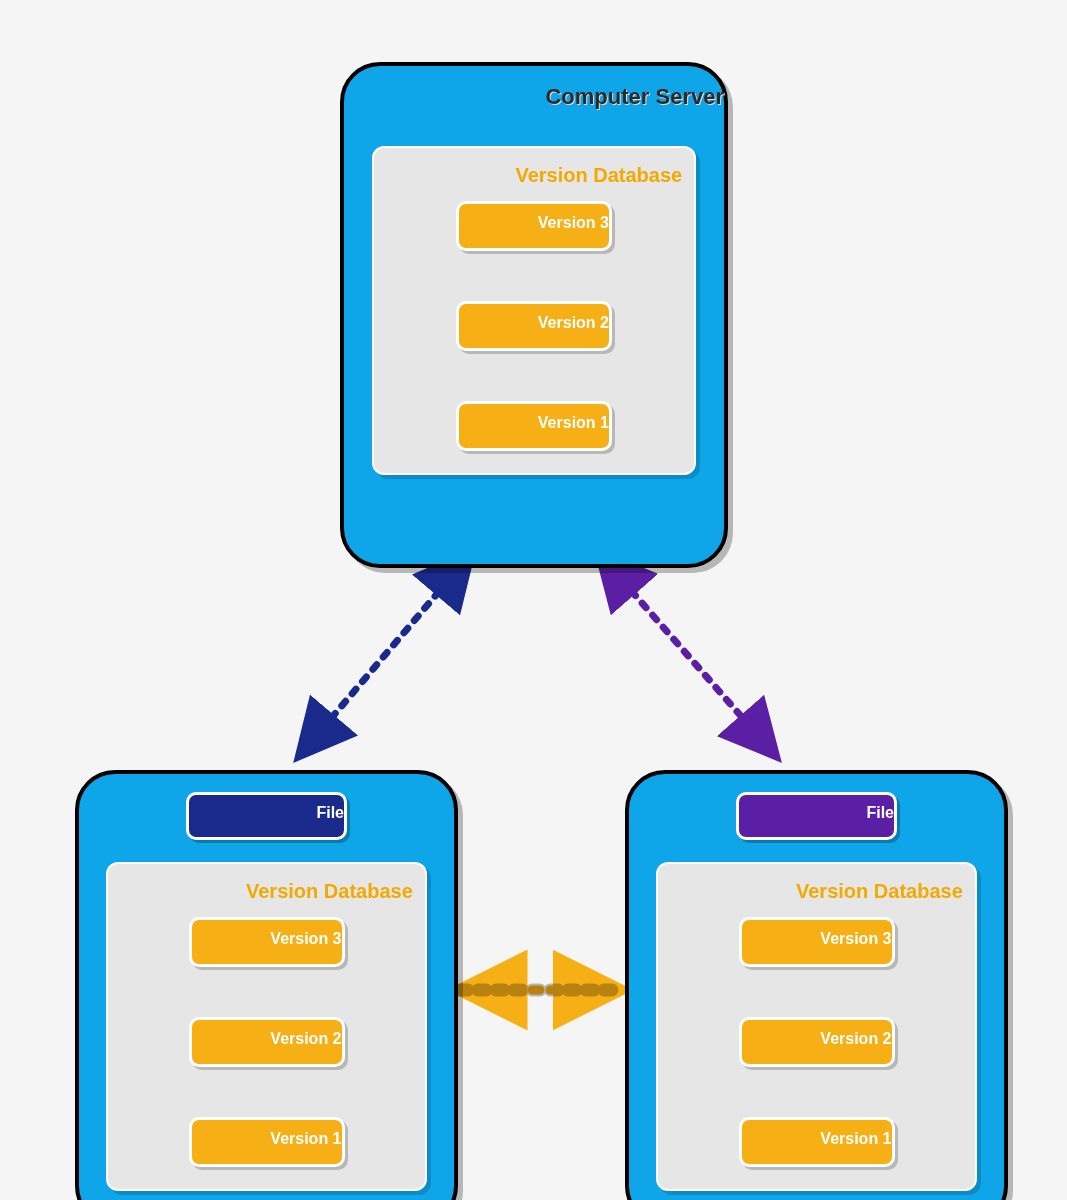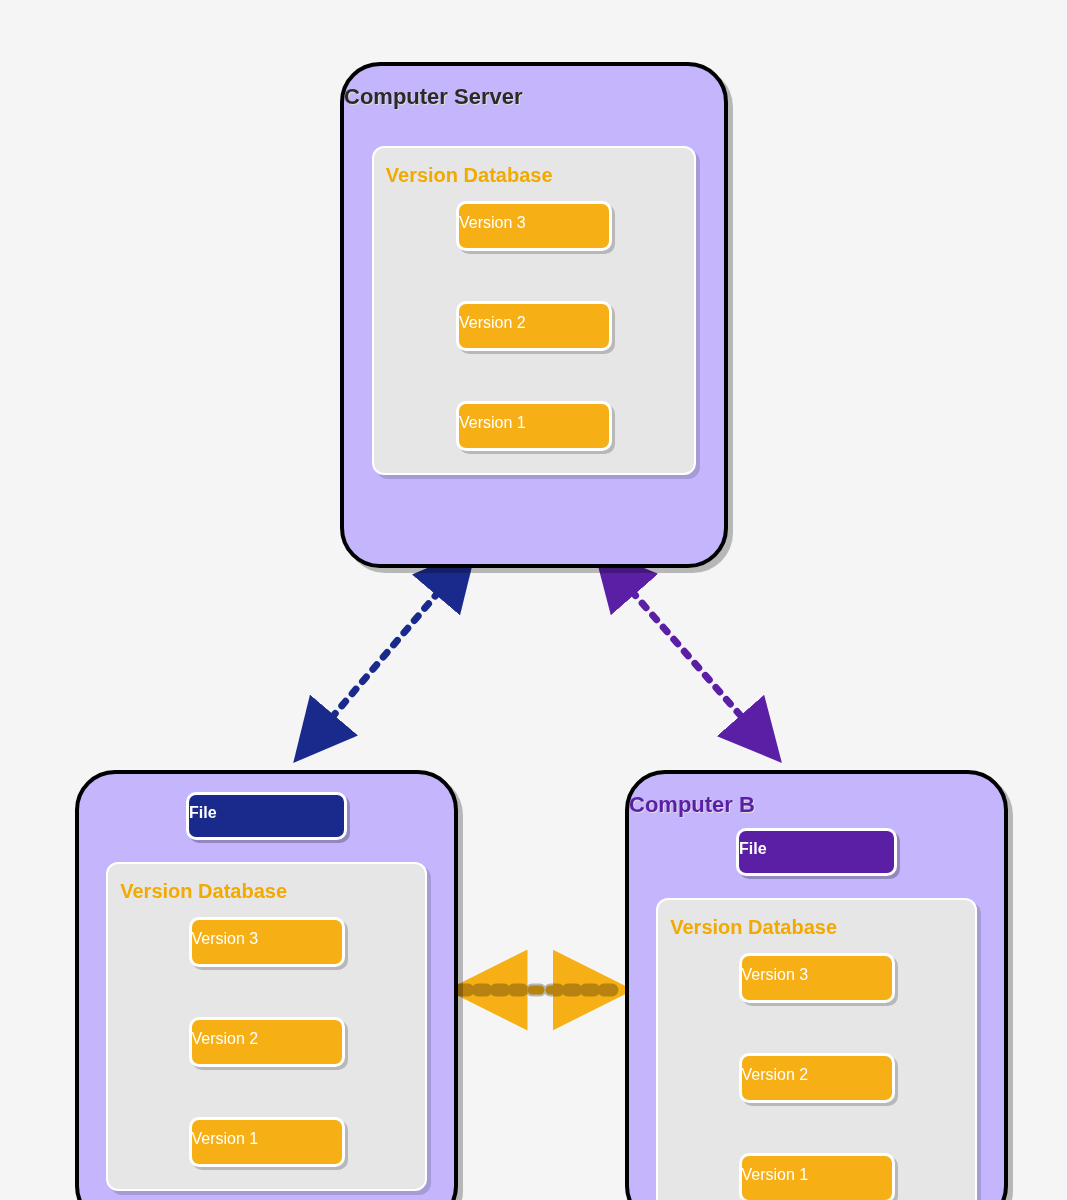--- a/index.html
+++ b/index.html
@@ -12,25 +12,25 @@
     position: relative;
   }
   .stage {
     position: relative;
     width: 1067px;
     height: 1200px;
   }
   
   .computer-box {
     position: absolute;
-    background: #c4b5fd;
+    background: #0ea5e9;
     border: 4px solid #000;
     border-radius: 40px;
     box-shadow: 5px 5px 0 rgba(0,0,0,0.25);
-    text-align: left;
+    text-align: right;
     padding-top: 18px;
   }
   .computer-title {
     font-size: 22px;
     font-weight: bold;
     color: #2a2a2a;
     text-shadow: 1px 1px 0 #ddd;
     margin-bottom: 10px;
   }
   .title-blue { color: #1a2a8c; }
@@ -48,21 +48,21 @@
   }
   .db-title {
     color: #f2a900;
     font-size: 20px;
     font-weight: bold;
     margin-bottom: 14px;
   }
   .ver-box {
     background: #f6af15;
     color: #fff;
-    font-weight: normal;
+    font-weight: bold;
     font-size: 16px;
     border: 3px solid #fff;
     border-radius: 10px;
     box-shadow: 3px 3px 0 rgba(0,0,0,0.2);
     width: 150px;
     height: 44px;
     line-height: 38px;
     margin: 0 auto;
   }
   .ver-gap {
@@ -166,21 +166,20 @@
       <div class="db-title">Version Database</div>
       <div class="ver-box">Version 3</div>
       <div class="ver-gap"></div>
       <div class="ver-box">Version 2</div>
       <div class="ver-gap"></div>
       <div class="ver-box">Version 1</div>
     </div>
   </div>
 
   <div class="computer-box" style="left:625px; top:770px; width:375px; height:430px;">
-    <div class="computer-title title-purple">Computer B</div>
     <div class="file-pill file-purple">File</div>
     <div class="db-panel">
       <div class="db-title">Version Database</div>
       <div class="ver-box">Version 3</div>
       <div class="ver-gap"></div>
       <div class="ver-box">Version 2</div>
       <div class="ver-gap"></div>
       <div class="ver-box">Version 1</div>
     </div>
   </div>

